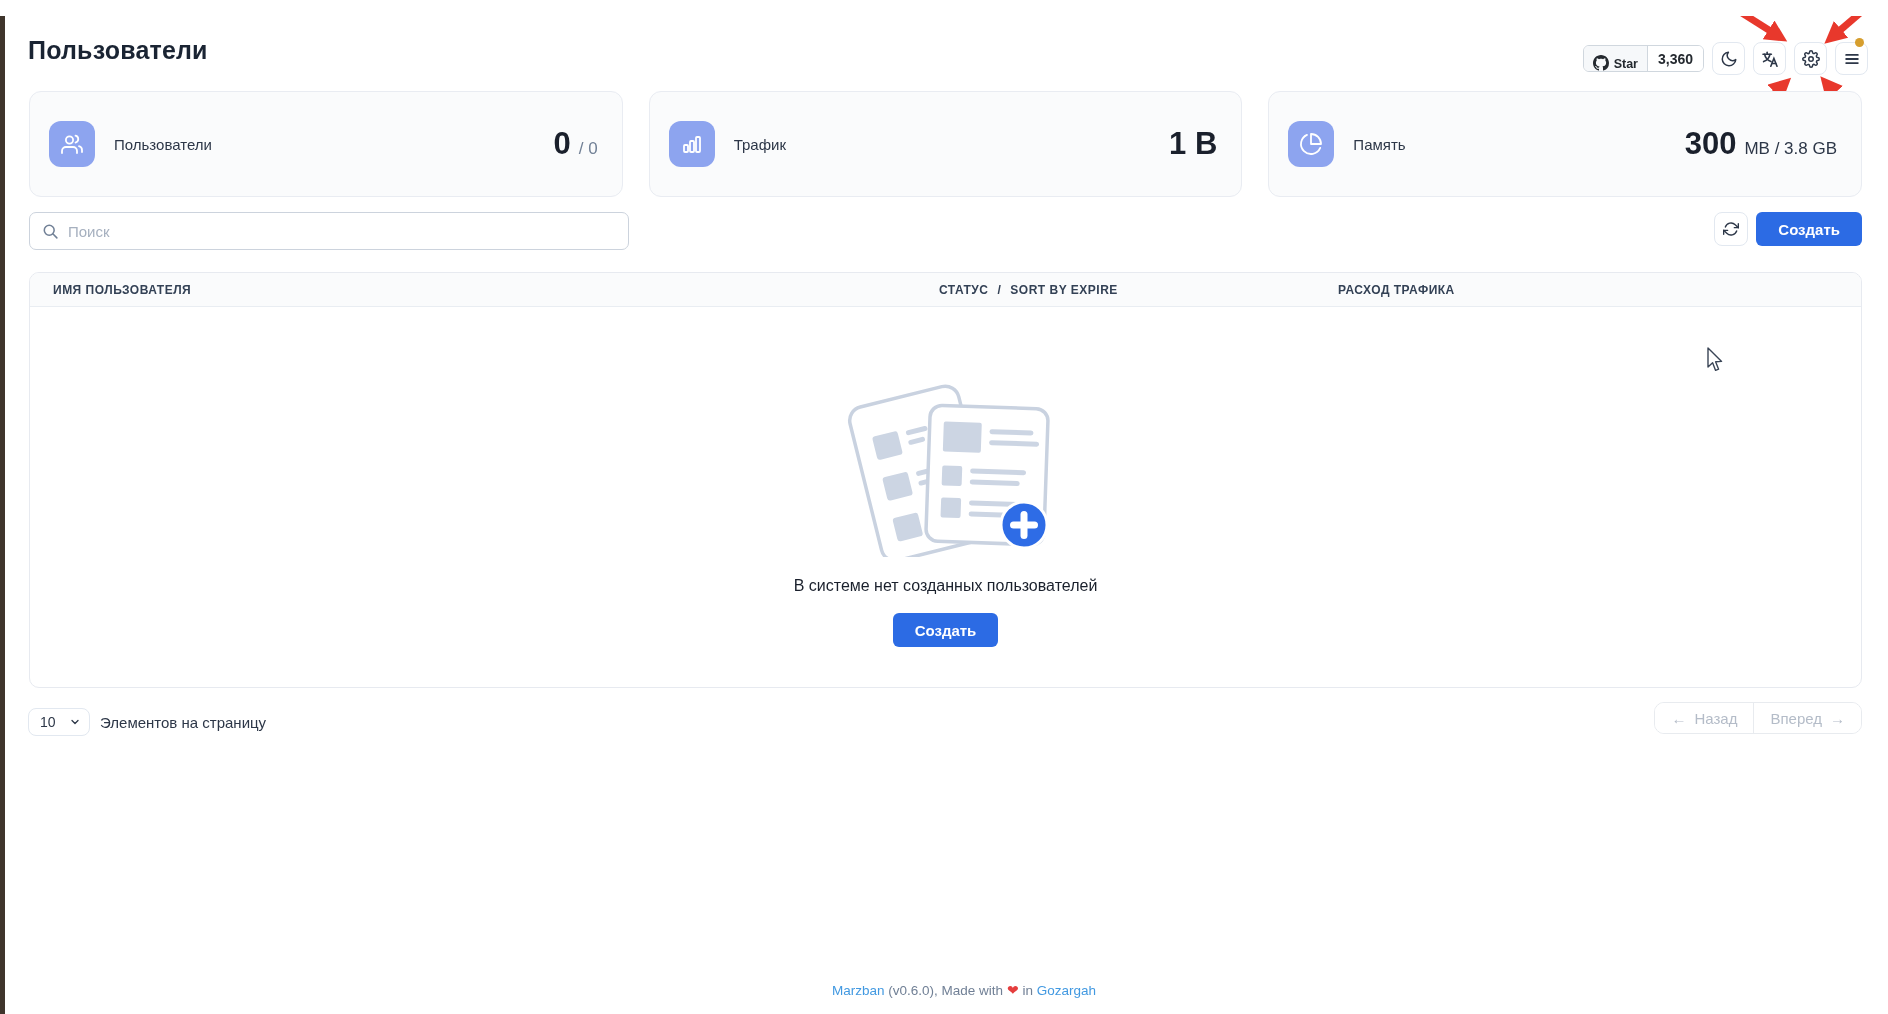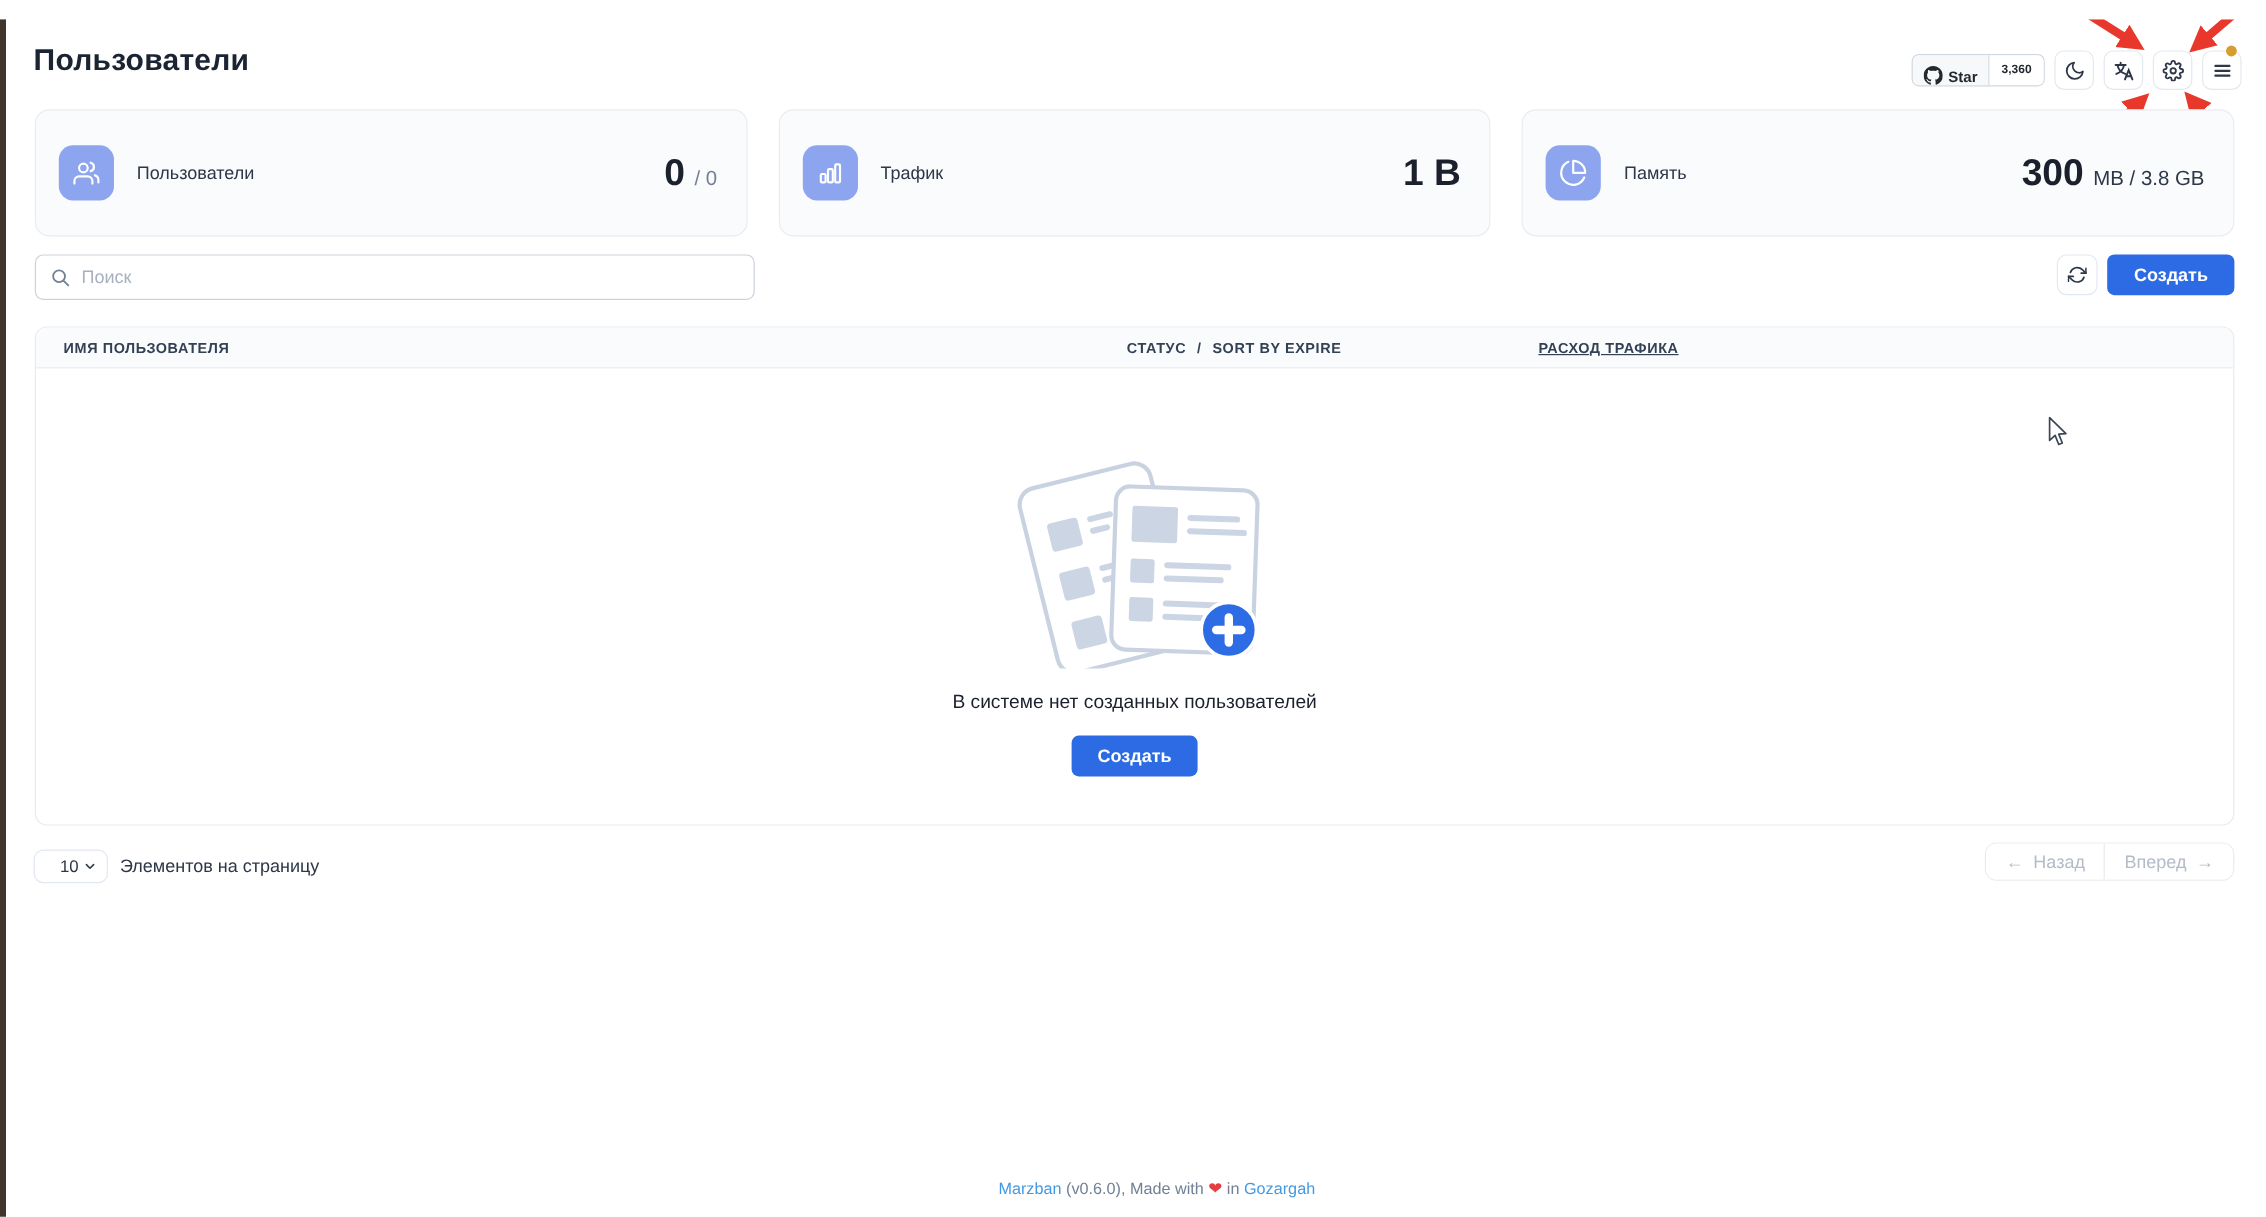--- a/index.html
+++ b/index.html
@@ -8,21 +8,21 @@
 
   .edge-left { position:absolute; left:0; top:0; width:5px; height:1014px; background:#3f352c; }
   .edge-bottom { position:absolute; left:5px; bottom:0; width:1883px; height:5px; background:#0d0d0d; }
 
   .page-title { position:absolute; left:28px; top:20px; font-size:25px; font-weight:700; color:#1a2433; letter-spacing:.2px; }
 
   
   .topbar { position:absolute; right:20px; top:26px; display:flex; align-items:center; gap:8px; height:33px; }
   .gh { display:flex; align-items:stretch; height:27px; border:1px solid #d0d7de; border-radius:6px; overflow:hidden; cursor:pointer; text-decoration:none; }
   .gh-left { display:flex; align-items:flex-end; gap:5px; padding:0 9px; background:#f6f8fa; color:#24292f; font-size:12.5px; font-weight:600; border-right:1px solid #d0d7de; }
-  .gh-count { display:flex; align-items:center; padding:0 10px; background:#fff; color:#24292f; font-size:10px; font-weight:600; }
+  .gh-count { display:flex; align-items:center; padding:0 10px; background:#fff; color:#24292f; font-size:14px; font-weight:600; }
   .icon-btn { position:relative; width:33px; height:33px; border:1px solid #e2e8f0; border-radius:8px; background:#fff; display:flex; align-items:center; justify-content:center; cursor:pointer; color:#2d3748; }
   .notify-dot { position:absolute; top:-5px; right:3px; width:9px; height:9px; border-radius:50%; background:#d69e2e; }
 
   .annot { position:absolute; left:1688px; top:0; pointer-events:none; }
 
   
   .cards { position:absolute; left:29px; top:75px; width:1833px; height:106px; display:flex; gap:26px; }
   .card { flex:1; background:#fafbfc; border:1px solid #e9ecf2; border-radius:12px; display:flex; align-items:center; padding:0 24px 0 19px; }
   .card-icon { width:46px; height:46px; border-radius:12px; background:#8da4ef; display:flex; align-items:center; justify-content:center; flex:0 0 auto; }
   .card-label { margin-left:19px; font-size:15px; color:#2d3748; font-weight:400; }
@@ -38,27 +38,27 @@
   .toolbar-right { position:absolute; right:26px; top:196px; display:flex; gap:8px; align-items:center; }
   .refresh-btn { width:34px; height:34px; border:1px solid #e2e8f0; border-radius:8px; background:#fff; display:flex; align-items:center; justify-content:center; cursor:pointer; color:#2d3748; }
   .btn-primary { height:34px; padding:0 22px; background:#2c6be4; border:none; border-radius:6px; color:#fff; font-size:15px; font-weight:700; cursor:pointer; font-family:"Liberation Sans", sans-serif; }
 
   
   .table { position:absolute; left:29px; top:256px; width:1833px; height:416px; border:1px solid #e7eaf0; border-radius:10px; background:#fff; overflow:hidden; }
   .thead { position:relative; height:34px; background:#fafbfc; border-bottom:1px solid #e9edf2; }
   .th { position:absolute; top:0; height:34px; display:flex; align-items:center; gap:9px; font-size:12px; font-weight:700; color:#334155; letter-spacing:.5px; cursor:pointer; }
   .th-username { left:23px; }
   .th-status { left:909px; }
-  .th-traffic { left:1252px;text-decoration:underline; }
+  .th-traffic { left:1308px; }
   .tbody { height:382px; display:flex; flex-direction:column; align-items:center; padding-top:58px; }
   .empty-msg { margin-top:20px; font-size:16px; color:#1a202c; }
   .empty-btn { margin-top:18px; }
 
   
-  .page-size { position:absolute; left:28px; top:692px; width:62px; height:28px; border:1px solid #e2e8f0; border-radius:8px; background:#fff; display:flex; align-items:center; justify-content:space-between; padding:0 8px 0 21px; font-size:14px; color:#2d3748; cursor:pointer; }
+  .page-size { position:absolute; left:28px; top:692px; width:62px; height:28px; border:1px solid #e2e8f0; border-radius:8px; background:#fff; display:flex; align-items:center; justify-content:space-between; padding:0 8px 0 11px; font-size:14px; color:#2d3748; cursor:pointer; }
   .page-size-label { position:absolute; left:100px; top:692px; height:28px; display:flex; align-items:center; font-size:15px; color:#2d3748; }
   .pager { position:absolute; right:26px; top:686px; display:flex; height:32px; border:1px solid #e8ebef; border-radius:10px; overflow:hidden; background:#fff; }
   .pager-btn { display:flex; align-items:center; gap:8px; padding:0 16px; background:#fff; border:none; font-size:15px; color:#b4bcc8; cursor:default; font-family:"Liberation Sans", sans-serif; }
   .pager-btn + .pager-btn { border-left:1px solid #e8ebef; }
 
   
   .footer { position:absolute; left:0; top:966px; width:100%; text-align:center; font-size:13.5px; color:#718096;padding-left:40px; }
   .footer a { color:#4299e1; text-decoration:none; cursor:pointer; }
   .heart { color:#e53e3e; font-size:14px; }
 

